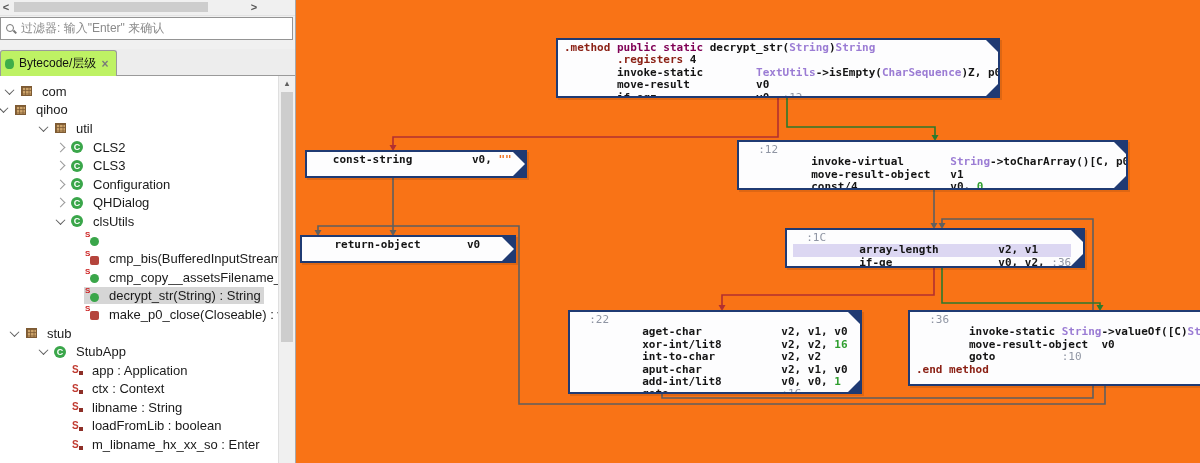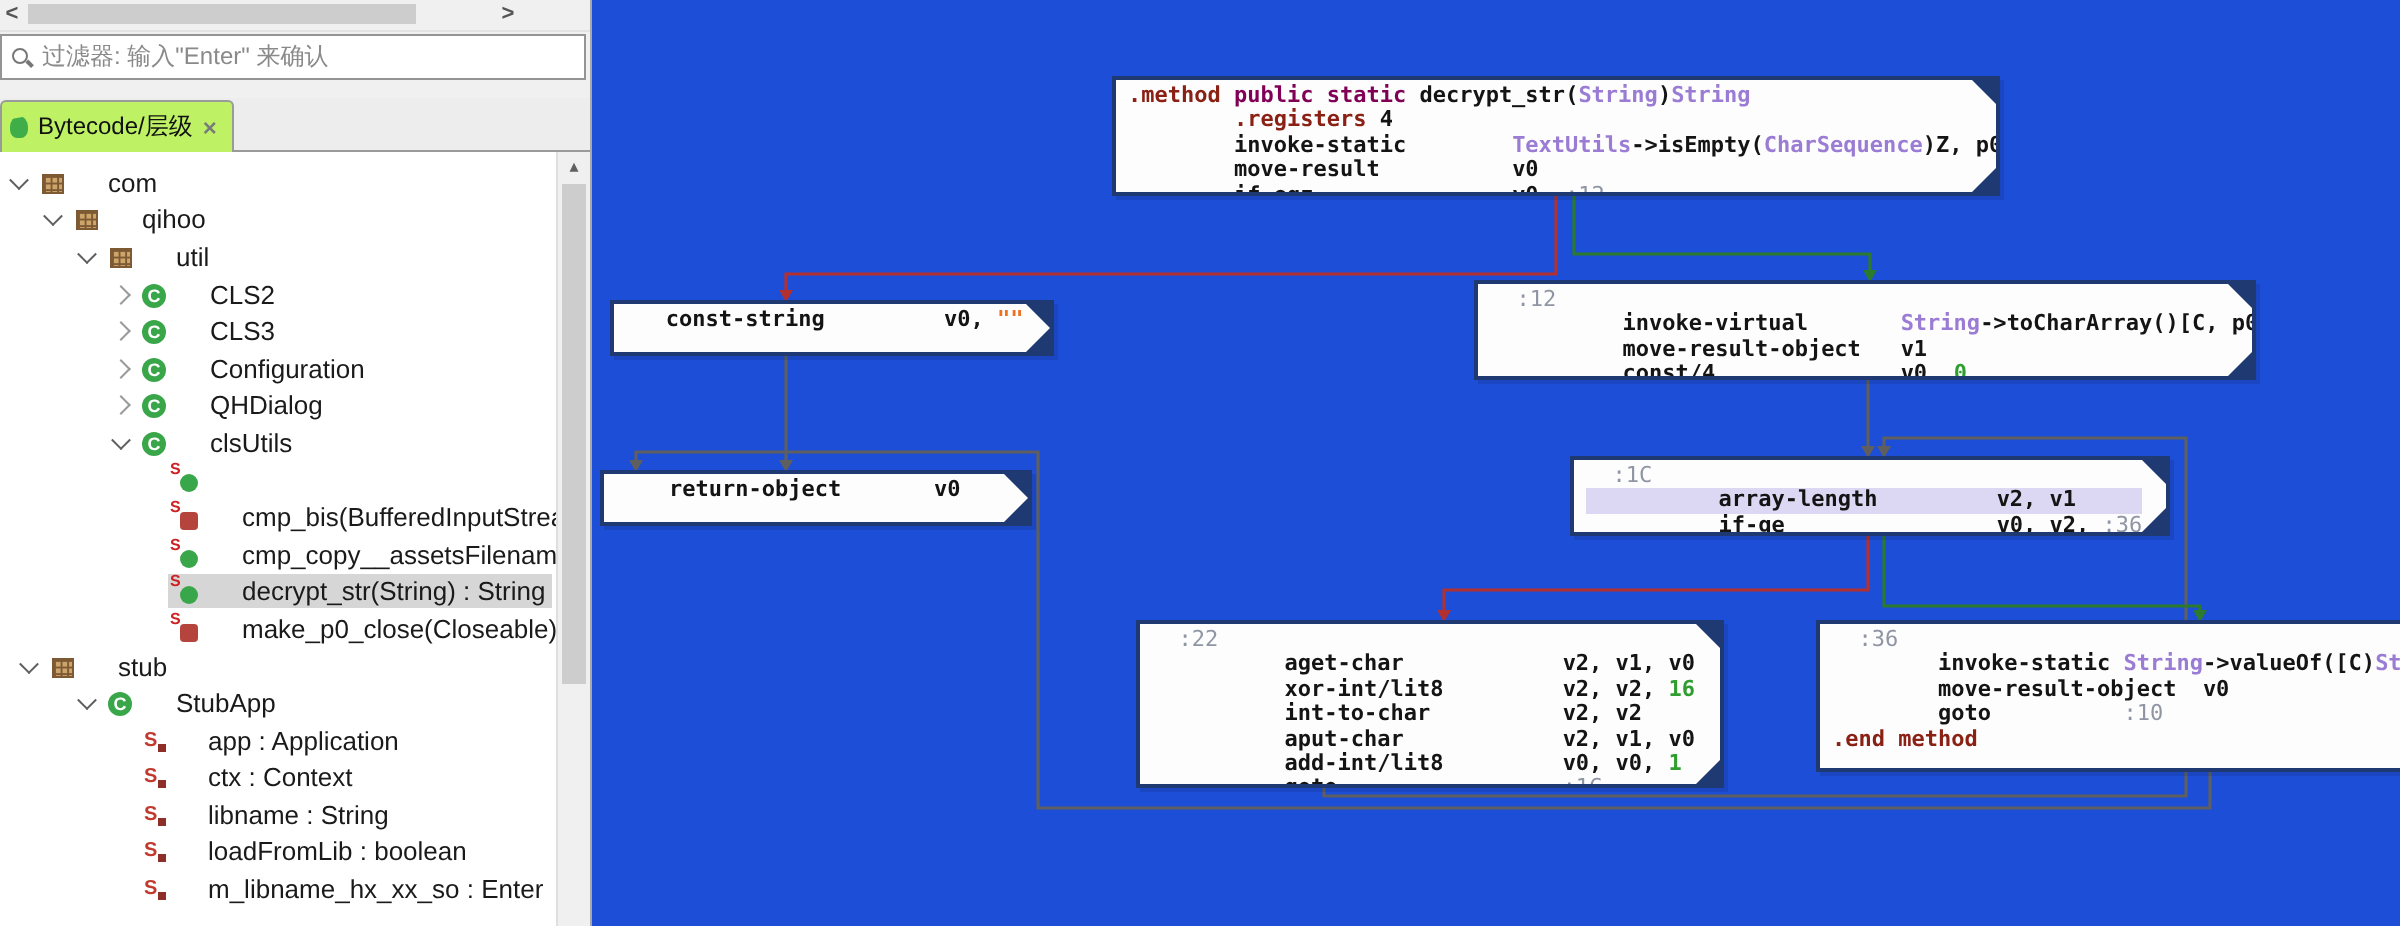--- a/index.html
+++ b/index.html
@@ -1,18 +1,18 @@
 <!DOCTYPE html>
 <html><head>
 <meta charset="utf-8">
 <style>
   html,body{margin:0;padding:0;width:1200px;height:463px;overflow:hidden;
     font-family:"Liberation Sans",sans-serif;background:#f0f0f0;position:relative;}
   
-  #canvas{position:absolute;inset:0;background:#1d4ed8;}
+  #canvas{position:absolute;inset:0;background:#f97316;}
   #edges{position:absolute;left:0;top:0;z-index:1;}
   .blk{position:absolute;z-index:2;background:#fdfdfe;border:2px solid #1f3a73;
     box-shadow:2px 2px 0 rgba(0,0,0,.10);box-sizing:border-box;
     font-family:"DejaVu Sans Mono","Liberation Mono",monospace;font-size:11px;
     line-height:12.4px;font-weight:bold;color:#141414;white-space:pre;overflow:hidden;padding:2px 0 0 6px;}
   .blk::before{content:"";position:absolute;top:0;right:0;
     border-top:12px solid #1f3a73;border-left:12px solid transparent;}
   .blk::after{content:"";position:absolute;bottom:0;right:0;
     border-bottom:12px solid #1f3a73;border-left:12px solid transparent;}
   .cl{display:block;height:12.4px;}
@@ -37,21 +37,21 @@
   #tab{position:absolute;left:0;top:1px;height:25px;background:#bef264;
     border:1px solid #9a9a9a;border-bottom:none;border-radius:3px 3px 0 0;
     display:flex;align-items:center;padding:0 8px 0 4px;gap:5px;}
   .sprout{width:9px;height:11px;background:#3fae49;border-radius:50% 50% 40% 40%;
     clip-path:polygon(0 15%,100% 0,100% 100%,0 100%);}
   #tab b{font-size:12px;font-weight:normal;color:#111;}
   #tab .x{color:#7a7a7a;font-size:12px;font-weight:bold;}
   #treewrap{position:relative;background:#fff;height:421px;overflow:hidden;}
   #tree{position:absolute;left:0;top:6px;right:16px;}
   .trow{height:18.6px;display:flex;align-items:center;white-space:nowrap;overflow:hidden;}
-  .trow .lblwrap{display:flex;align-items:flex-end;gap:20px;padding:1px 3px;}
+  .trow .lblwrap{display:flex;align-items:center;gap:8px;padding:1px 3px;}
   .trow.sel .lblwrap{background:#d6d6d6;}
   .trow span.txt{font-size:13px;color:#1a1a1a;}
   .chev{width:6px;height:6px;flex:0 0 auto;margin-right:4px;
     border-right:1.6px solid #5f5f5f;border-bottom:1.6px solid #5f5f5f;}
   .chev.open{transform:rotate(45deg) translate(-1px,-1px);}
   .chev.closed{transform:rotate(-45deg);border-color:#9a9a9a;}
   .chev.none{border:none;}
   .ico{position:relative;width:14px;height:14px;flex:0 0 auto;}
   .ico-pkg{position:absolute;left:1px;top:2px;width:11px;height:10px;background:#cda46a;
     border:1px solid #7d5a33;box-sizing:border-box;
@@ -126,21 +126,21 @@
     <div id="tree">
         <div class="trow" style="padding-left: 6px;">
           <span class="chev open"></span>
           <span class="lblwrap">
             <span class="ico">
               <span class="ico-pkg"></span>
             </span>
             <span class="txt">com</span>
           </span>
         </div>
-        <div class="trow" style="padding-left: 23px;">
+        <div class="trow" style="">
           <span class="chev open"></span>
           <span class="lblwrap">
             <span class="ico">
               <span class="ico-pkg"></span>
             </span>
             <span class="txt">qihoo</span>
           </span>
         </div>
         <div class="trow" style="padding-left: 40px;">
           <span class="chev open"></span>

